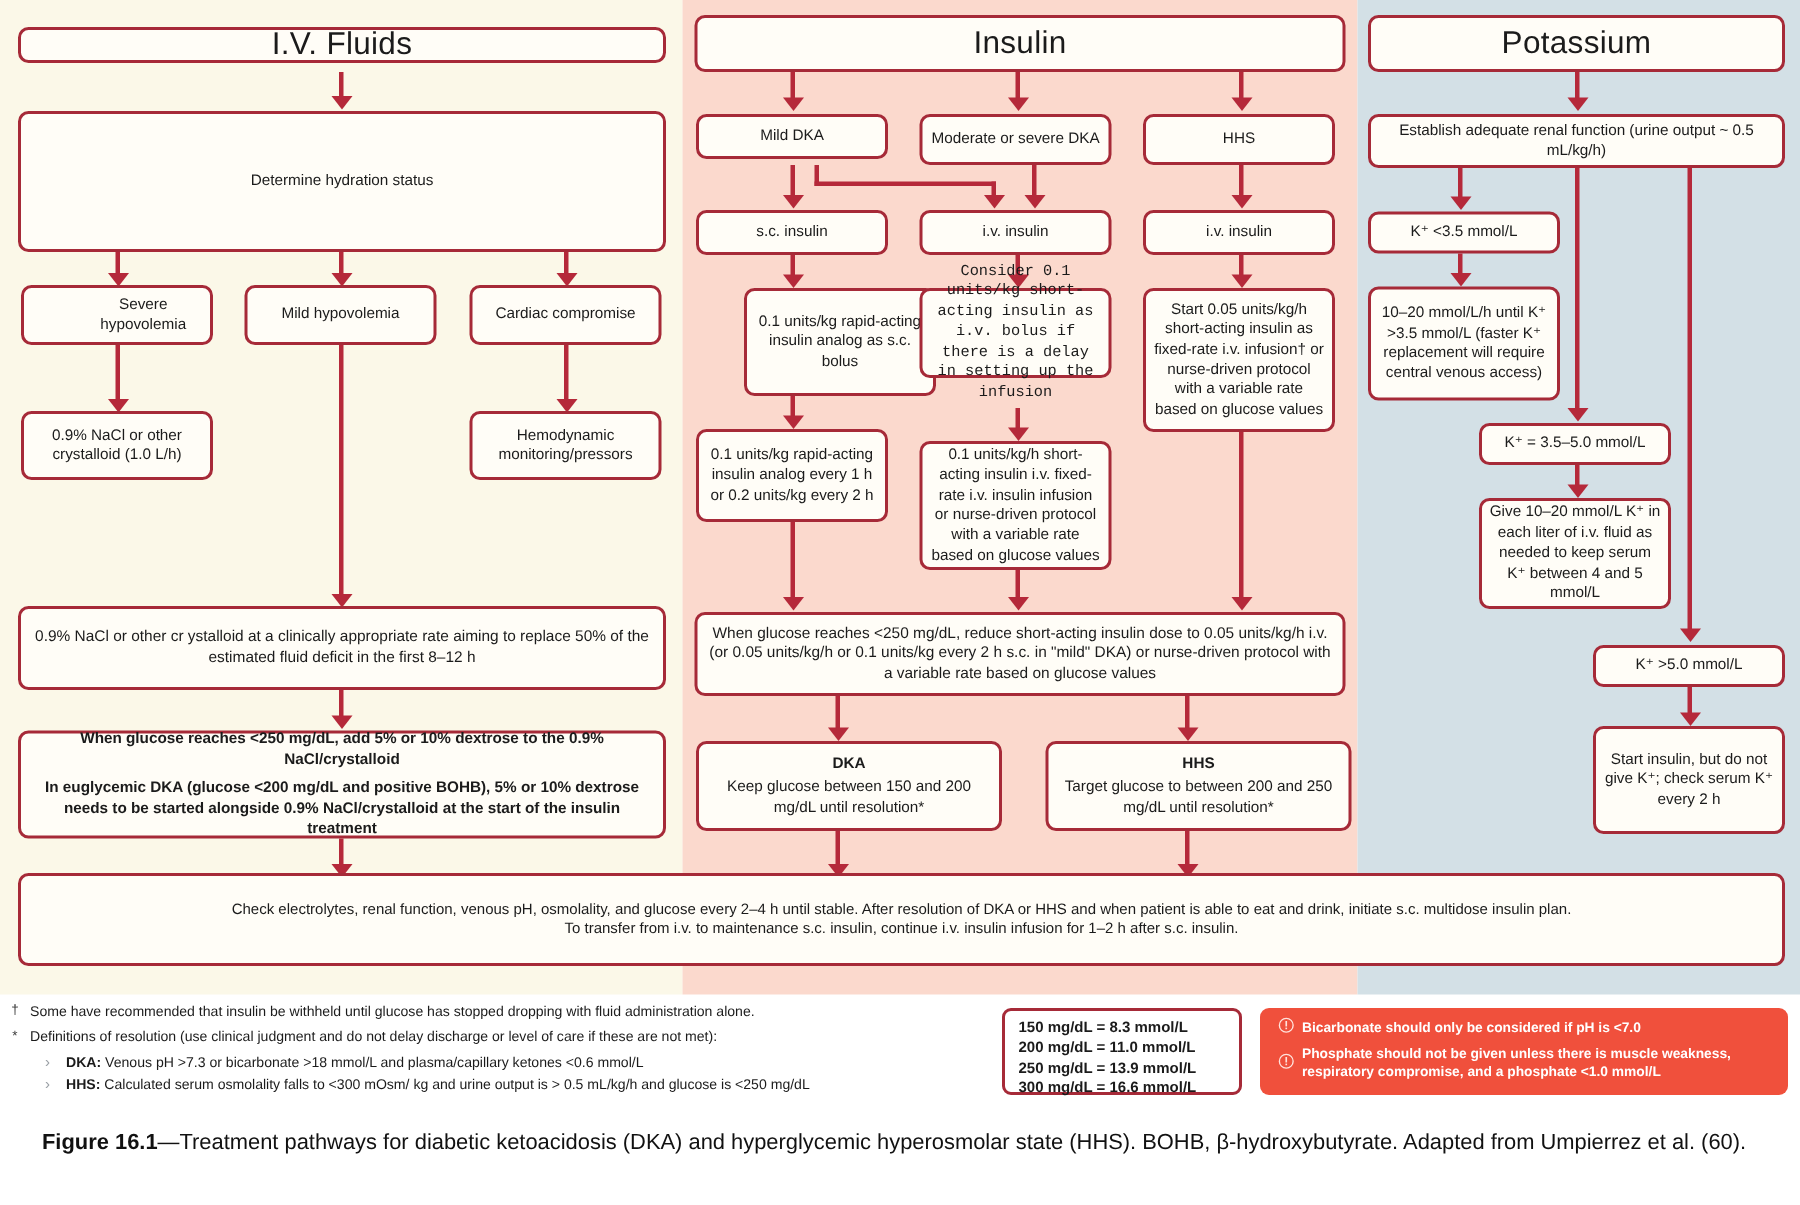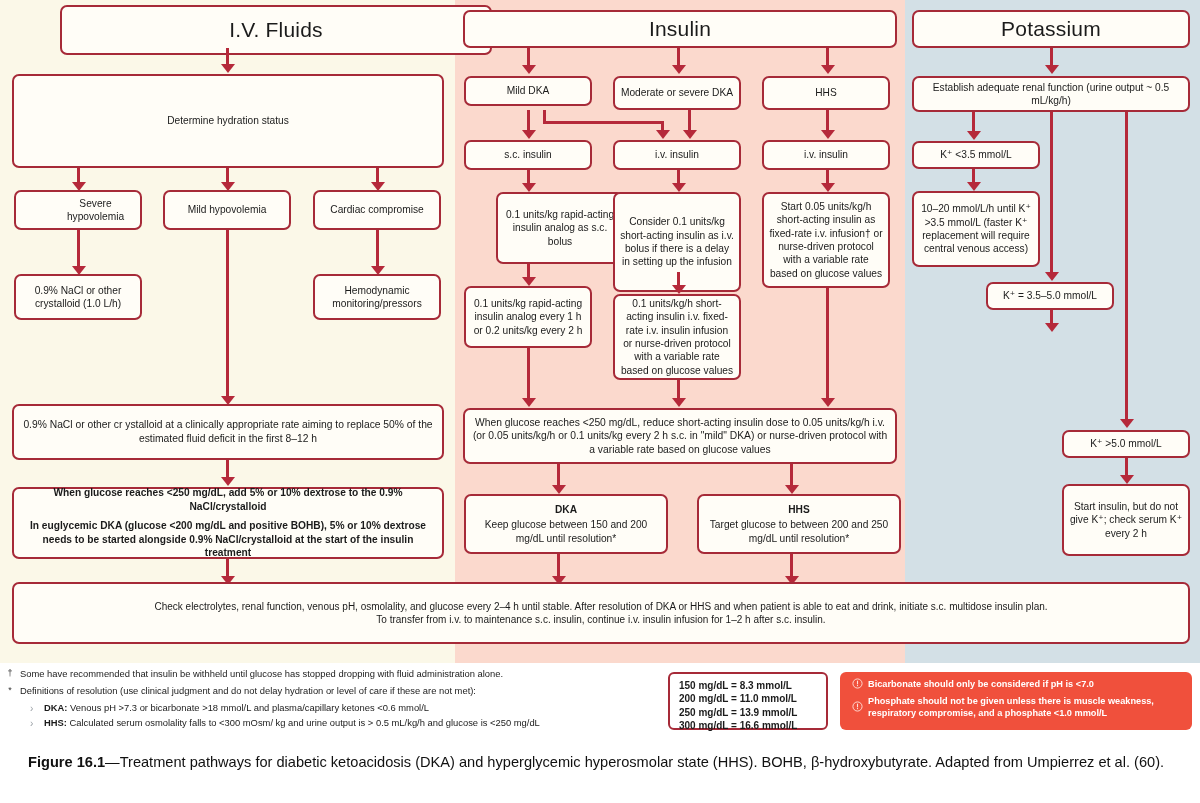--- a/index.html
+++ b/index.html
@@ -60,21 +60,21 @@
 </style>
 </head>
 <body>
 
 <div id="page">
 
   <div class="band band-iv"></div>
   <div class="band band-ins"></div>
   <div class="band band-k"></div>
 
-  <div class="box title-box" style="left:12px;top:5px;width:432px;height:50px;margin-left:48px;">I.V. Fluids</div>
+  <div class="box title-box" style="left:12px;top:18px;width:432px;height:24px;">I.V. Fluids</div>
 
   <div class="ln vl" style="left:226px;top:48px;height:20px;"></div>
   <div class="ah" style="left:221px;top:64px;"></div>
 
   <div class="box plain" style="left:12px;top:74px;width:432px;height:94px;">Determine hydration status</div>
 
   <div class="ln vl" style="left:77px;top:168px;height:18px;"></div>
   <div class="ah" style="left:72px;top:182px;"></div>
   <div class="ln vl" style="left:226px;top:168px;height:18px;"></div>
   <div class="ah" style="left:221px;top:182px;"></div>
@@ -141,21 +141,21 @@
   <div class="box plain" style="left:762px;top:140px;width:128px;height:30px;">i.v. insulin</div>
 
   <div class="ln vl" style="left:527px;top:170px;height:18px;"></div>
   <div class="ah" style="left:522px;top:183px;"></div>
   <div class="ln vl" style="left:677px;top:170px;height:18px;"></div>
   <div class="ah" style="left:672px;top:183px;"></div>
   <div class="ln vl" style="left:826px;top:170px;height:18px;"></div>
   <div class="ah" style="left:821px;top:183px;"></div>
 
   <div class="box plain" style="left:464px;top:192px;width:128px;height:72px;margin-left:32px;">0.1 units/kg rapid-acting insulin analog as s.c. bolus</div>
-  <div class="box plain" style="left:613px;top:192px;width:128px;height:100px;">Consider 0.1 units/kg short-acting insulin as i.v. bolus if there is a delay in setting up the infusion</div>
+  <div class="box plain" style="left:613px;top:192px;width:128px;height:60px;font-family:Liberation Mono, monospace;">Consider 0.1 units/kg short-acting insulin as i.v. bolus if there is a delay in setting up the infusion</div>
   <div class="box plain" style="left:762px;top:192px;width:128px;height:96px;">Start 0.05 units/kg/h short-acting insulin as fixed-rate i.v. infusion† or nurse-driven protocol with a variable rate based on glucose values</div>
 
   <div class="ln vl" style="left:527px;top:264px;height:18px;"></div>
   <div class="ah" style="left:522px;top:277px;"></div>
   <div class="ln vl" style="left:677px;top:272px;height:18px;"></div>
   <div class="ah" style="left:672px;top:285px;"></div>
 
   <div class="box plain" style="left:464px;top:286px;width:128px;height:62px;">0.1 units/kg rapid-acting insulin analog every 1 h or 0.2 units/kg every 2 h</div>
   <div class="box plain" style="left:613px;top:294px;width:128px;height:86px;">0.1 units/kg/h short-acting insulin i.v. fixed-rate i.v. insulin infusion or nurse-driven protocol with a variable rate based on glucose values</div>
 
@@ -210,20 +210,21 @@
   <div class="ln vl" style="left:972px;top:169px;height:18px;"></div>
   <div class="ah" style="left:967px;top:182px;"></div>
 
   <div class="box plain" style="left:912px;top:191px;width:128px;height:76px;">10–20 mmol/L/h until K⁺ &gt;3.5 mmol/L (faster K⁺ replacement will require central venous access)</div>
 
   <div class="box plain" style="left:986px;top:282px;width:128px;height:28px;">K⁺ = 3.5–5.0 mmol/L</div>
 
   <div class="ln vl" style="left:1050px;top:310px;height:18px;"></div>
   <div class="ah" style="left:1045px;top:323px;"></div>
 
+  <div class="box plain" style="left:986px;top:332px;width:128px;height:74px;">Give 10–20 mmol/L K⁺ in each liter of i.v. fluid as needed to keep serum K⁺ between 4 and 5 mmol/L</div>
 
   <div class="box plain" style="left:1062px;top:430px;width:128px;height:28px;">K⁺ &gt;5.0 mmol/L</div>
 
   <div class="ln vl" style="left:1125px;top:458px;height:22px;"></div>
   <div class="ah" style="left:1120px;top:475px;"></div>
 
   <div class="box plain" style="left:1062px;top:484px;width:128px;height:72px;">Start insulin, but do not give K⁺; check serum K⁺ every 2 h</div>
 
   <div class="box plain" style="left:12px;top:582px;width:1178px;height:62px;font-size:10px;">
     <div class="inner">
@@ -232,21 +233,21 @@
     </div>
   </div>
 
   <div id="notes">
     <div class="note-row">
       <span class="note-mark">†</span>
       <span>Some have recommended that insulin be withheld until glucose has stopped dropping with fluid administration alone.</span>
     </div>
     <div class="note-row">
       <span class="note-mark">*</span>
-      <span>Definitions of resolution (use clinical judgment and do not delay hydration or level of care if these are not met):</span>
+      <span>Definitions of resolution (use clinical judgment and do not delay discharge or level of care if these are not met):</span>
     </div>
     <div class="note-sub">
       <span class="sub-mark">›</span>
       <span><span class="sub-lbl">DKA:</span>
         <span>Venous pH &gt;7.3 or bicarbonate &gt;18 mmol/L and plasma/capillary ketones &lt;0.6 mmol/L</span></span>
     </div>
     <div class="note-sub">
       <span class="sub-mark">›</span>
       <span><span class="sub-lbl">HHS:</span>
         <span>Calculated serum osmolality falls to &lt;300 mOsm/ kg and urine output is &gt; 0.5 mL/kg/h and glucose is &lt;250 mg/dL</span></span>

